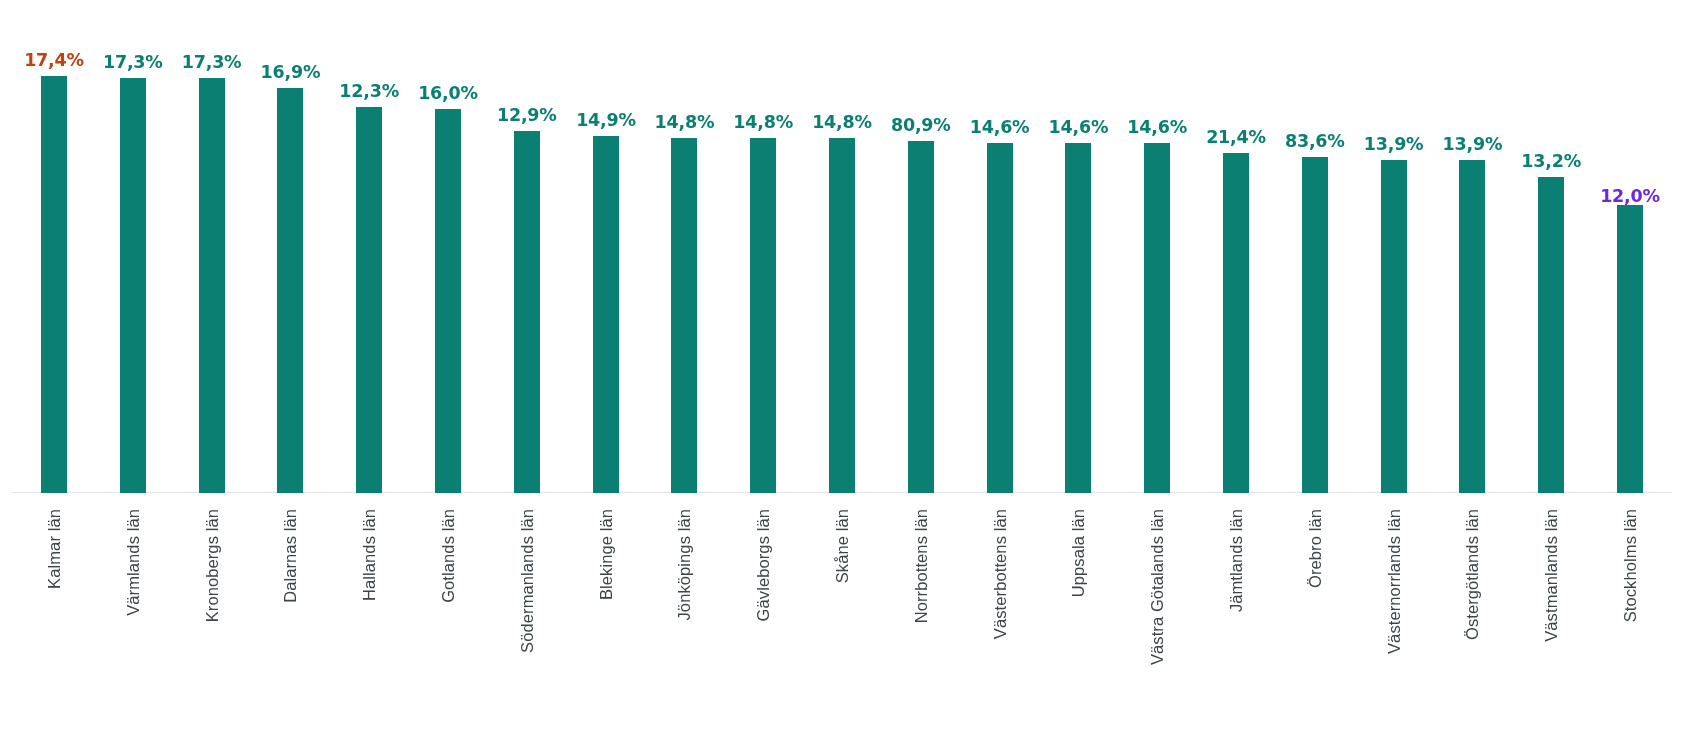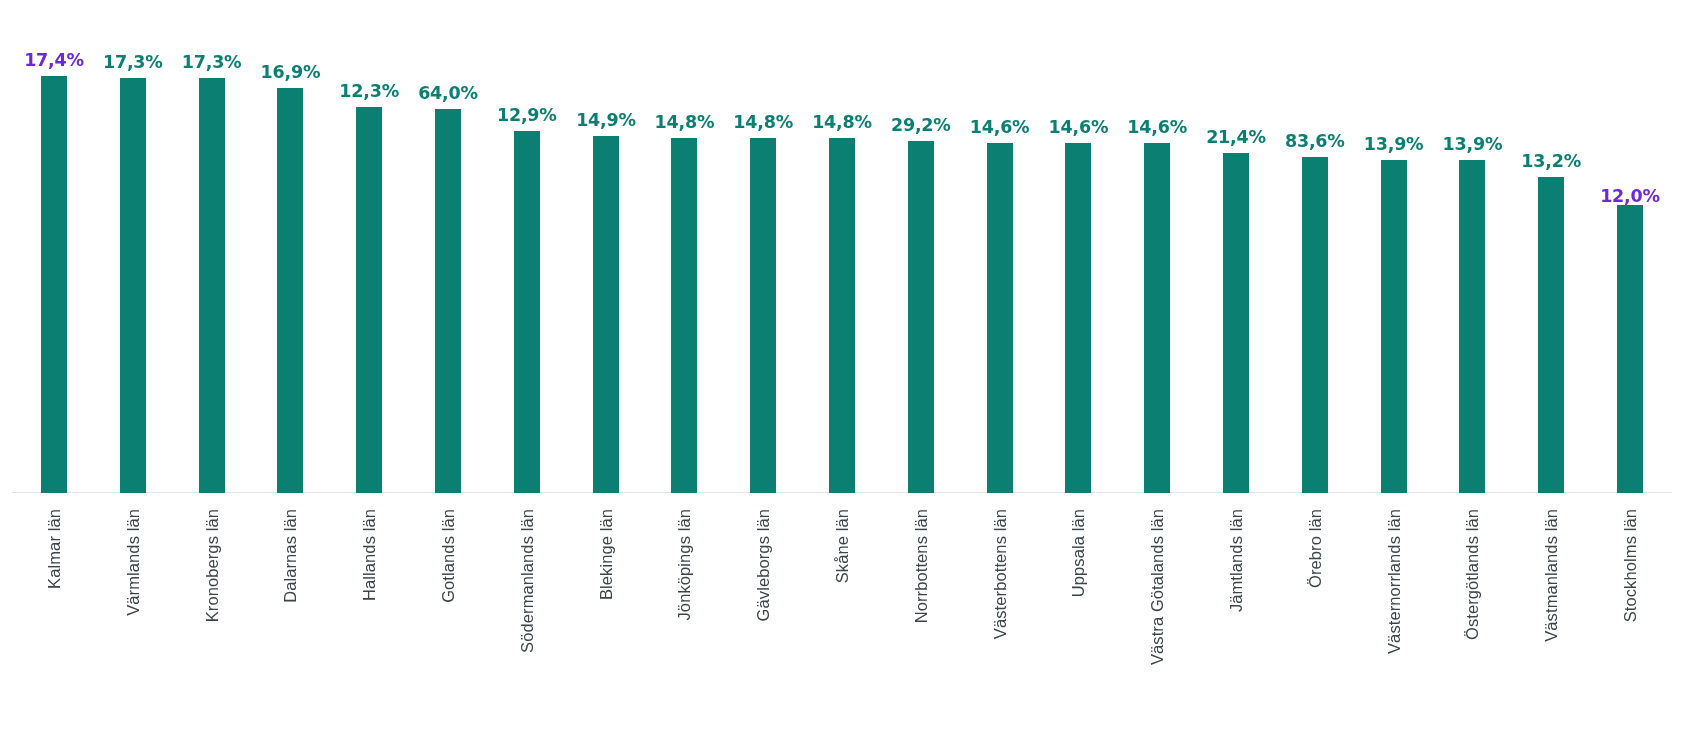--- a/index.html
+++ b/index.html
@@ -99,41 +99,41 @@
 </head>
 <body>
 
 <div id="chart-root">
 
   <div class="plot-area">
     <div class="baseline"></div>
     <div id="bars">
         <div class="bar-group" style="left: 41px; height: 493px;">
           <div class="bar" title="Kalmar län 17,4%" style="height: 417.078px; background: rgb(10, 127, 114);"></div>
-          <div class="bar-value" style="bottom: 423.078px; color: #6d28d9;">17,4%</div>
+          <div class="bar-value" style="bottom: 423.078px; color: #c2410c;">17,4%</div>
         </div>
         <div class="bar-group" style="left: 119.8px; height: 493px;">
           <div class="bar" title="Värmlands län 17,3%" style="height: 414.681px; background: rgb(10, 127, 114);"></div>
           <div class="bar-value" style="bottom: 420.681px; color: rgb(10, 127, 114);">17,3%</div>
         </div>
         <div class="bar-group" style="left: 198.6px; height: 493px;">
           <div class="bar" title="Kronobergs län 17,3%" style="height: 414.681px; background: rgb(10, 127, 114);"></div>
           <div class="bar-value" style="bottom: 420.681px; color: rgb(10, 127, 114);">17,3%</div>
         </div>
         <div class="bar-group" style="left: 277.4px; height: 493px;">
           <div class="bar" title="Dalarnas län 16,9%" style="height: 405.093px; background: rgb(10, 127, 114);"></div>
           <div class="bar-value" style="bottom: 411.093px; color: rgb(10, 127, 114);">16,9%</div>
         </div>
         <div class="bar-group" style="left: 356.2px; height: 493px;">
           <div class="bar" title="Hallands län 16,1%" style="height: 385.917px; background: rgb(10, 127, 114);"></div>
           <div class="bar-value" style="bottom: 391.917px; color: rgb(10, 127, 114);">12,3%</div>
         </div>
         <div class="bar-group" style="left: 435px; height: 493px;">
           <div class="bar" title="Gotlands län 16,0%" style="height: 383.52px; background: rgb(10, 127, 114);"></div>
-          <div class="bar-value" style="bottom: 389.52px; color: rgb(10, 127, 114);">64,0%</div>
+          <div class="bar-value" style="bottom: 389.52px; color: rgb(10, 127, 114);">16,0%</div>
         </div>
         <div class="bar-group" style="left: 513.8px; height: 493px;">
           <div class="bar" title="Södermanlands län 15,1%" style="height: 361.947px; background: rgb(10, 127, 114);"></div>
           <div class="bar-value" style="bottom: 367.947px; color: rgb(10, 127, 114);">12,9%</div>
         </div>
         <div class="bar-group" style="left: 593px; height: 493px;">
           <div class="bar" title="Blekinge län 14,9%" style="height: 357.153px; background: rgb(10, 127, 114);"></div>
           <div class="bar-value" style="bottom: 363.153px; color: rgb(10, 127, 114);">14,9%</div>
         </div>
         <div class="bar-group" style="left: 671.4px; height: 493px;">
@@ -143,21 +143,21 @@
         <div class="bar-group" style="left: 750.2px; height: 493px;">
           <div class="bar" title="Gävleborgs län 14,8%" style="height: 354.756px; background: rgb(10, 127, 114);"></div>
           <div class="bar-value" style="bottom: 360.756px; color: rgb(10, 127, 114);">14,8%</div>
         </div>
         <div class="bar-group" style="left: 829px; height: 493px;">
           <div class="bar" title="Skåne län 14,8%" style="height: 354.756px; background: rgb(10, 127, 114);"></div>
           <div class="bar-value" style="bottom: 360.756px; color: rgb(10, 127, 114);">14,8%</div>
         </div>
         <div class="bar-group" style="left: 907.8px; height: 493px;">
           <div class="bar" title="Norrbottens län 14,7%" style="height: 352.359px; background: rgb(10, 127, 114);"></div>
-          <div class="bar-value" style="bottom: 358.359px; color: rgb(10, 127, 114);">29,2%</div>
+          <div class="bar-value" style="bottom: 358.359px; color: rgb(10, 127, 114);">80,9%</div>
         </div>
         <div class="bar-group" style="left: 986.6px; height: 493px;">
           <div class="bar" title="Västerbottens län 14,6%" style="height: 349.962px; background: rgb(10, 127, 114);"></div>
           <div class="bar-value" style="bottom: 355.962px; color: rgb(10, 127, 114);">14,6%</div>
         </div>
         <div class="bar-group" style="left: 1065.4px; height: 493px;">
           <div class="bar" title="Uppsala län 14,6%" style="height: 349.962px; background: rgb(10, 127, 114);"></div>
           <div class="bar-value" style="bottom: 355.962px; color: rgb(10, 127, 114);">14,6%</div>
         </div>
         <div class="bar-group" style="left: 1144.2px; height: 493px;">

